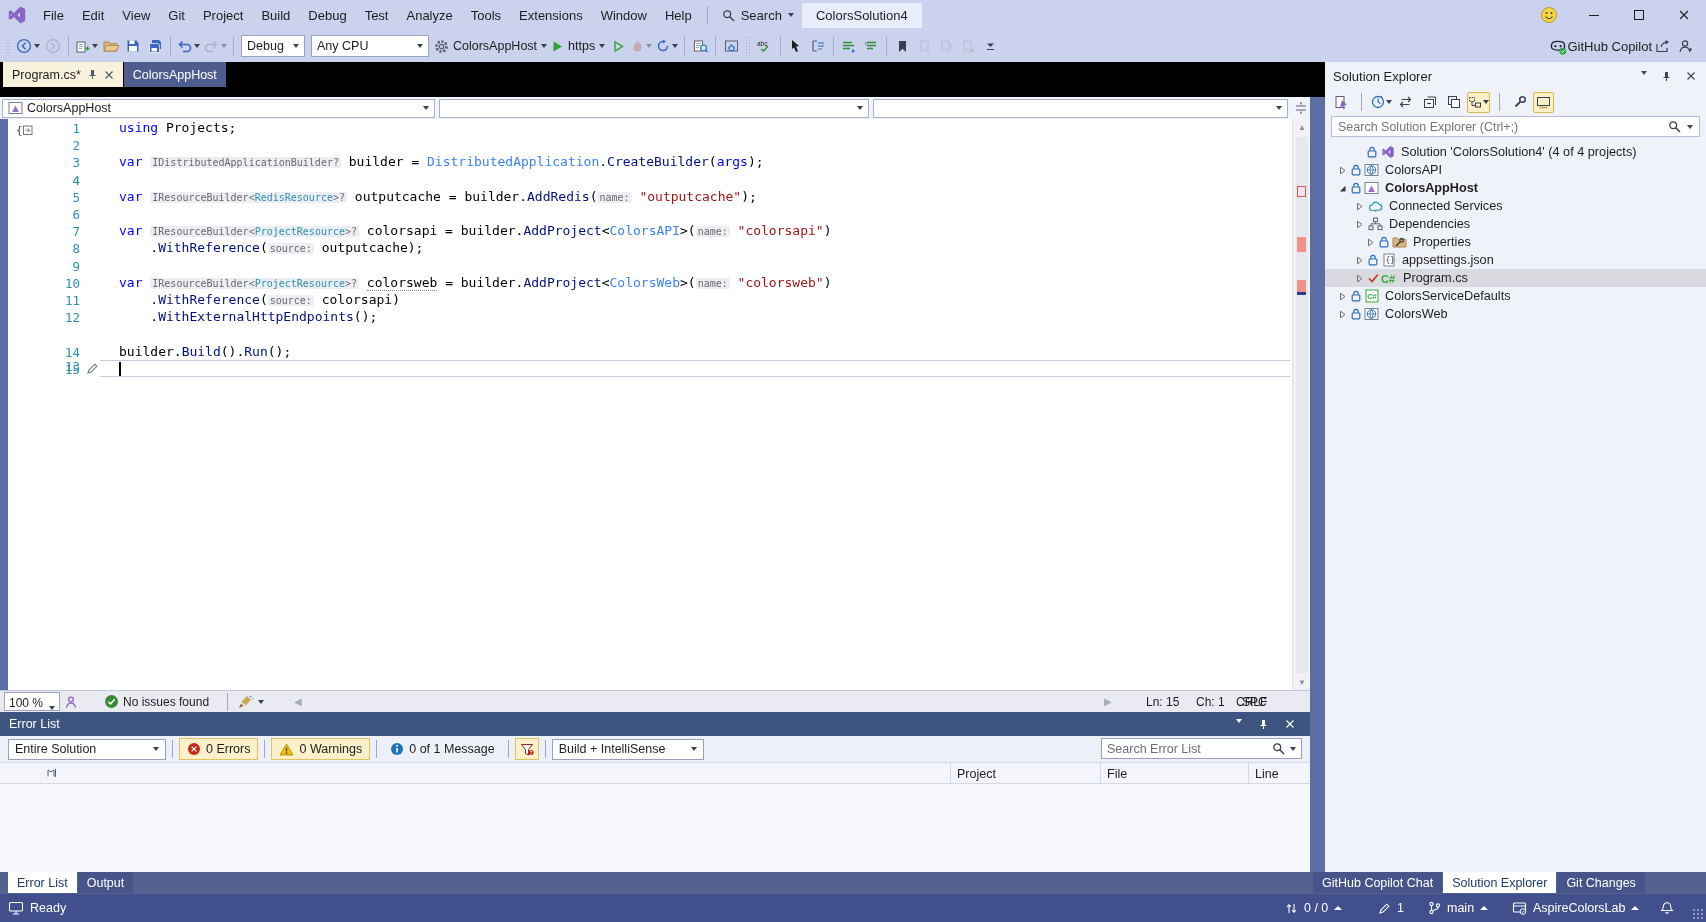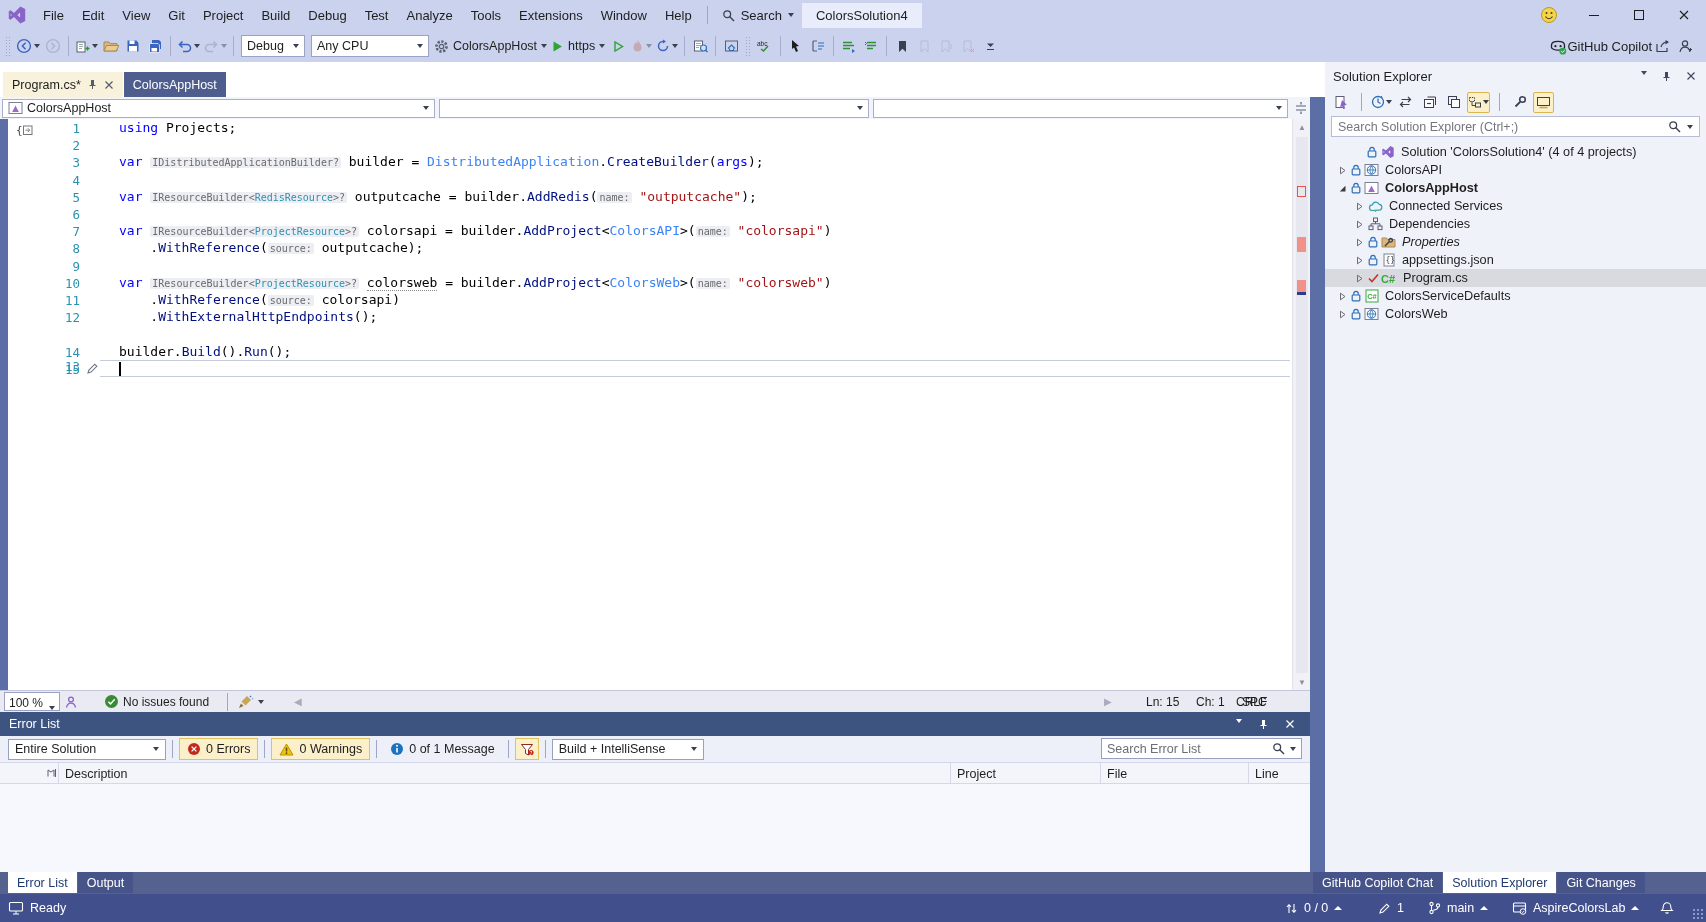--- a/index.html
+++ b/index.html
@@ -21,21 +21,21 @@
   #toolbar{position:absolute;left:0;top:30px;width:1706px;height:32px;background:#CBD2ED;display:flex;align-items:center;padding-left:2px}
   .tbtn{height:24px;min-width:22px;display:inline-flex;align-items:center;justify-content:center;gap:2px;padding:0 2px;border-radius:2px}
   .tbtn.dim{opacity:.45}
   .tb-sep{width:1px;height:20px;background:#A6ACCC;margin:0 4px;flex:none}
   .tb-grip{width:6px;height:20px;margin:0 3px;flex:none;background-image:radial-gradient(#9FA6C6 1px,transparent 1px);background-size:3px 3px}
   .tb-combo{background:#fff;border:1px solid #9BA2C4;height:22px;display:inline-flex;align-items:center;justify-content:space-between;padding:0 5px;font-size:12.5px;margin:0 3px;gap:6px}
   .tb-label{font-size:12.5px;padding:0 2px}
   .caret{width:0;height:0;border-left:3.5px solid transparent;border-right:3.5px solid transparent;border-top:4px solid #39404F;display:inline-block}
   #copilotarea{margin-left:auto;display:flex;align-items:center;gap:0;padding-right:10px}
   
-  #tabstrip{position:absolute;left:0;top:62px;width:1388px;height:35px;background:#ffffff;display:flex;align-items:flex-end}
+  #tabstrip{position:absolute;left:0;top:62px;width:1388px;height:35px;background:#000000;display:flex;align-items:flex-start}
   .dtab{height:25px;display:flex;align-items:center;padding:0 9px;font-size:12.5px;gap:6px}
   .dtab.active{background:#F8F1DC;color:#1E1E1E}
   .dtab.inactive{background:#4E5D8E;color:#fff;margin-left:1px}
   #tabstrip-icons{position:absolute;right:14px;bottom:6px;display:flex;gap:14px;color:#C2CAE4}
   
   #navbar{position:absolute;left:0;top:97px;width:1310px;height:22px;background:#F2F4FB;display:flex;align-items:center}
   .navcombo{background:#fff;border:1px solid #A9AECB;height:19px;margin:1px 2px;display:flex;align-items:center;justify-content:space-between;padding:0 5px;font-size:12.5px;gap:4px}
   
   #editor{position:absolute;left:0;top:119px;width:1310px;height:571px;background:#fff;overflow:hidden}
   #lmargin{position:absolute;left:0;top:0;width:8px;height:100%;background:#5B6EA6}
@@ -692,21 +692,20 @@
         <span class="caret" style="margin-left:5px"></span>
       </div>
     </div>
     <div id="el-header">
       <span class="ic abs" style="left:46px;top:4px">
           <svg width="12" height="12" viewBox="0 0 12 12" xmlns="http://www.w3.org/2000/svg">
             <path d="M2 9.5V3l3 2 3-2v6.5" fill="none" stroke="#5B5F73"></path>
             <path d="M9.5 2v8" stroke="#5B5F73"></path>
           </svg>
         </span>
-      <div class="el-col" style="left:58px;width:892px">Description</div>
       <div class="el-col" style="left:950px;width:150px">Project</div>
       <div class="el-col" style="left:1100px;width:148px">File</div>
       <div class="el-col" style="left:1248px;width:62px">Line</div>
     </div>
   </div>
 
   <div id="rightpanel">
     <div id="rp-title">
       <span>Solution Explorer</span>
       <span id="rp-title-icons">
@@ -887,21 +886,21 @@
           <span class="slot" style="width: 19px;">
             <svg width="15" height="14" viewBox="0 0 15 14" xmlns="http://www.w3.org/2000/svg">
               <rect x="5.5" y="1" width="4" height="3.6" fill="none" stroke="#5B5F73"></rect>
               <rect x="1" y="9" width="4" height="3.6" fill="none" stroke="#5B5F73"></rect>
               <rect x="10" y="9" width="4" height="3.6" fill="none" stroke="#5B5F73"></rect>
               <path d="M7.5 4.6v2.2M3 9V6.8h9V9" fill="none" stroke="#5B5F73"></path>
             </svg>
           </span>
           <span class="lbl">Dependencies</span>
         </div>
-        <div class="trow" style="padding-left: 27px; font-style: italic;">
+        <div class="trow" style="padding-left: 38px;">
           <span class="slot" style="width: 14px;">
             <svg width="9" height="9" viewBox="0 0 9 9" xmlns="http://www.w3.org/2000/svg">
               <path d="M2.5 1.2 7 4.5 2.5 7.8z" fill="none" stroke="#6E6E6E" stroke-width="1"></path>
             </svg>
           </span>
           <span class="slot" style="width: 13px;">
             <svg width="10" height="12" viewBox="0 0 10 12" xmlns="http://www.w3.org/2000/svg">
               <rect x="1.2" y="5" width="7.6" height="5.8" rx=".8" fill="none" stroke="#2B6FB8" stroke-width="1.2"></rect>
               <path d="M2.8 5V3.6a2.2 2.2 0 0 1 4.4 0V5" fill="none" stroke="#2B6FB8" stroke-width="1.2"></path>
             </svg>

